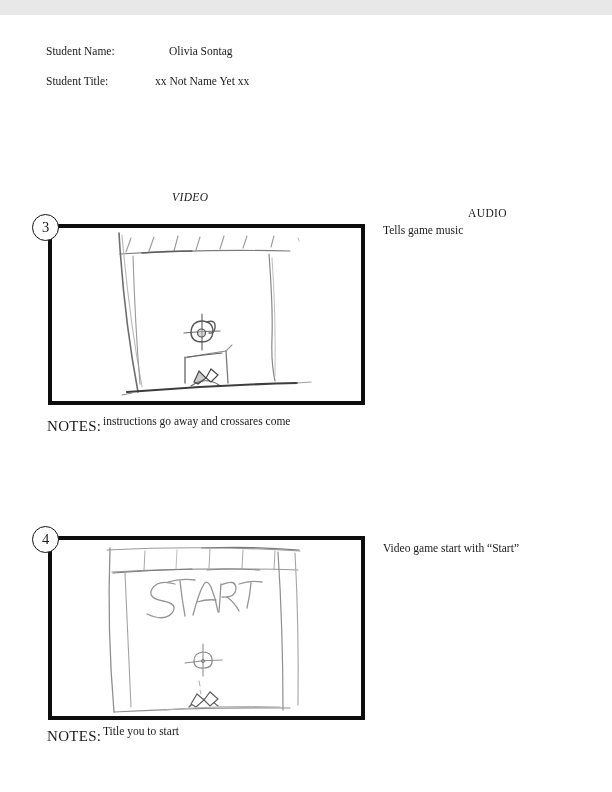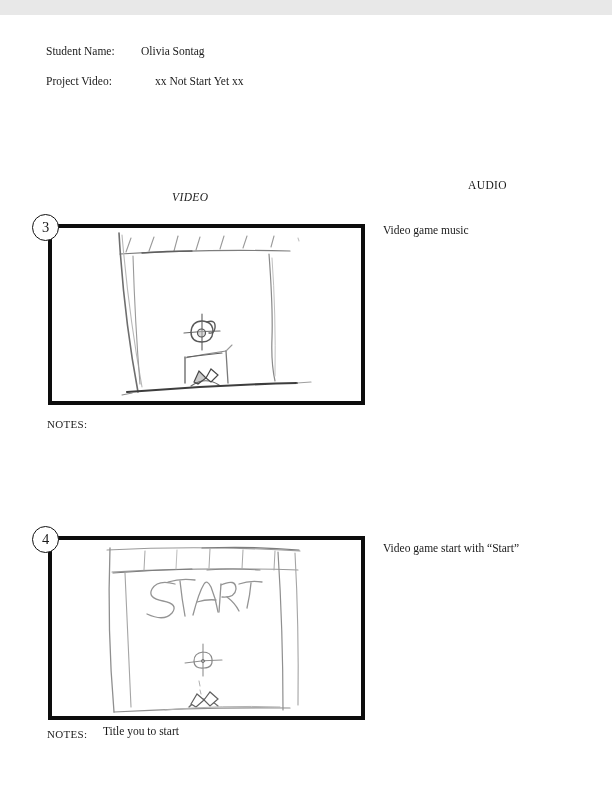--- a/index.html
+++ b/index.html
@@ -8,21 +8,21 @@
     width:612px;height:792px;
     background:#ffffff;
     font-family:"Liberation Serif","DejaVu Serif",serif;
     color:#1a1a1a;
     overflow:hidden;
     margin:15px auto;
   }
   .abs{position:absolute;}
   .txt{font-size:11.5px;line-height:1.1;white-space:nowrap;}
   .col-head{font-size:11.5px;letter-spacing:.4px;}
-  .notes-label{font-size:11px;letter-spacing:.3px;}
+  .notes-label{font-size:15px;letter-spacing:.3px;}
   .frame-box{
     box-sizing:border-box;
     border:4px solid #0d0d0d;
     background:#ffffff;
   }
   .frame-box svg{display:block;}
   .frame-num{
     box-sizing:border-box;
     width:27px;height:27px;
     border:1.7px solid #111111;
@@ -32,26 +32,26 @@
     font-size:14.5px;
     z-index:2;
   }
 </style>
 </head>
 <body>
 
 <div class="page">
 
   <div class="abs txt" style="left:46px;top:30px;">Student Name:</div>
-  <div class="abs txt" style="left:141px;top:30px;text-align:center;">Olivia Sontag</div>
-  <div class="abs txt" style="left:46px;top:60px;">Project Video:</div>
-  <div class="abs txt" style="left:155px;top:60px;">xx Not Start Yet xx</div>
+  <div class="abs txt" style="left:169px;top:30px;text-align:center;">Olivia Sontag</div>
+  <div class="abs txt" style="left:46px;top:60px;">Student Title:</div>
+  <div class="abs txt" style="left:155px;top:60px;">xx Not Name Yet xx</div>
 
   <div class="abs col-head" style="left:172px;top:176px;font-style:italic;">VIDEO</div>
-  <div class="abs col-head" style="left:468px;top:164px;">AUDIO</div>
+  <div class="abs col-head" style="left:468px;top:192px;">AUDIO</div>
 
   <div class="abs frame-box" style="left:48px;top:209px;width:317px;height:181px;">
     <svg width="309" height="173" viewBox="0 0 309 173">
       <g fill="none" stroke-linecap="round">
 
         <g stroke="#9a9a9a" stroke-width="1.1">
           <path d="M74,24 L79,10"></path>
             <path d="M97,23 L102,9"></path>
             <path d="M122,23 L126,8"></path>
           <path d="M144,22 L148,9"></path>
@@ -95,22 +95,23 @@
 
         <path d="M75,164 Q160,157 245,155" stroke="#3d3d3d" stroke-width="2.2"></path>
         <path d="M70,167 L80,165" stroke="#8a8a8a" stroke-width="1.2"></path>
         <path d="M245,155 L259,154" stroke="#9f9f9f" stroke-width="1.2"></path>
       </g>
     </svg>
   </div>
   <div class="abs frame-num" style="left:32px;top:199px;">
     <span>3</span>
   </div>
-  <div class="abs txt" style="left:383px;top:209px;">Video game music</div>
+  <div class="abs txt" style="left:383px;top:209px;">Tells game music</div>
   <div class="abs notes-label" style="left:47px;top:403px;">NOTES:</div>
+  <div class="abs txt" style="left:103px;top:400px;">instructions go away and crossares come</div>
 
   <div class="abs frame-box" style="left:48px;top:521px;width:317px;height:184px;">
     <svg width="309" height="176" viewBox="0 0 309 176">
       <g fill="none" stroke-linecap="round">
 
         <g>
           <path d="M55,10 Q150,5 248,11" stroke="#9a9a9a" stroke-width="1.1"></path>
           <path d="M150,8 Q200,6 247,10" stroke="#7c7c7c" stroke-width="1.2"></path>
           <path d="M60,32 Q150,27 246,30" stroke="#9a9a9a" stroke-width="1.1"></path>
           <path d="M61,33 Q100,30 140,29" stroke="#7c7c7c" stroke-width="1.1"></path>

